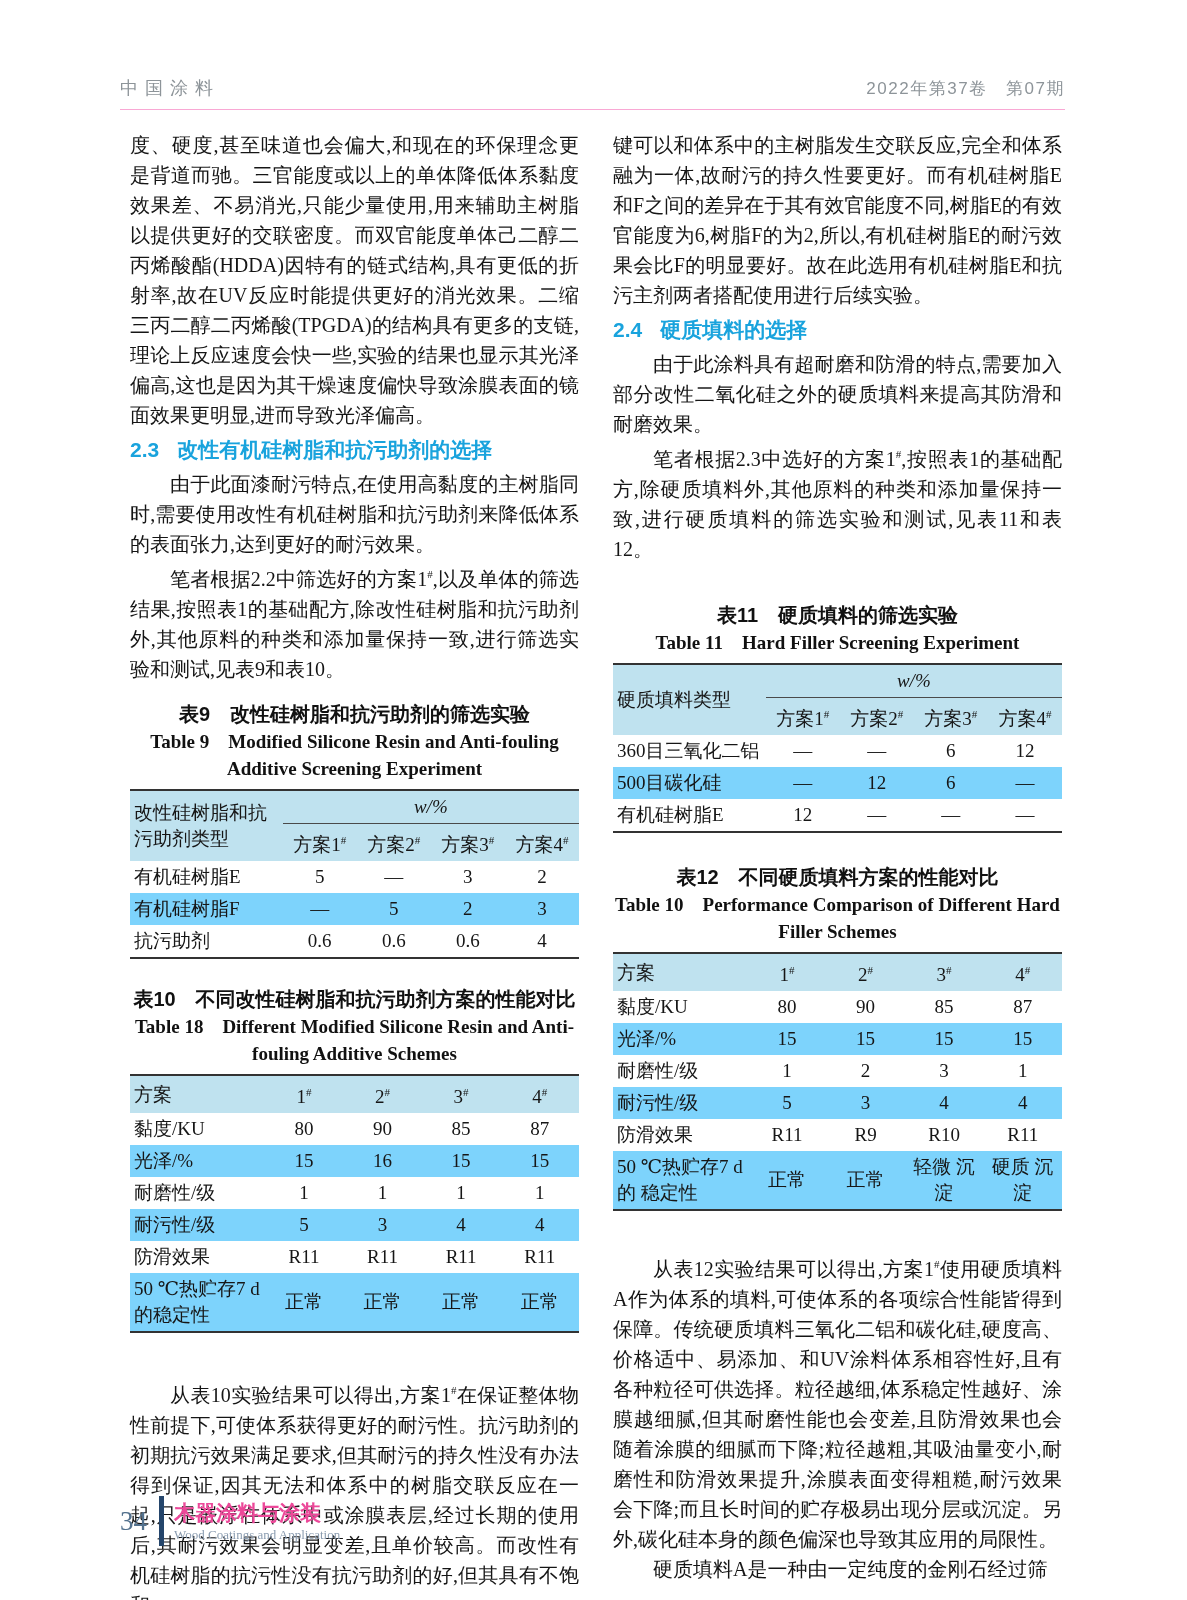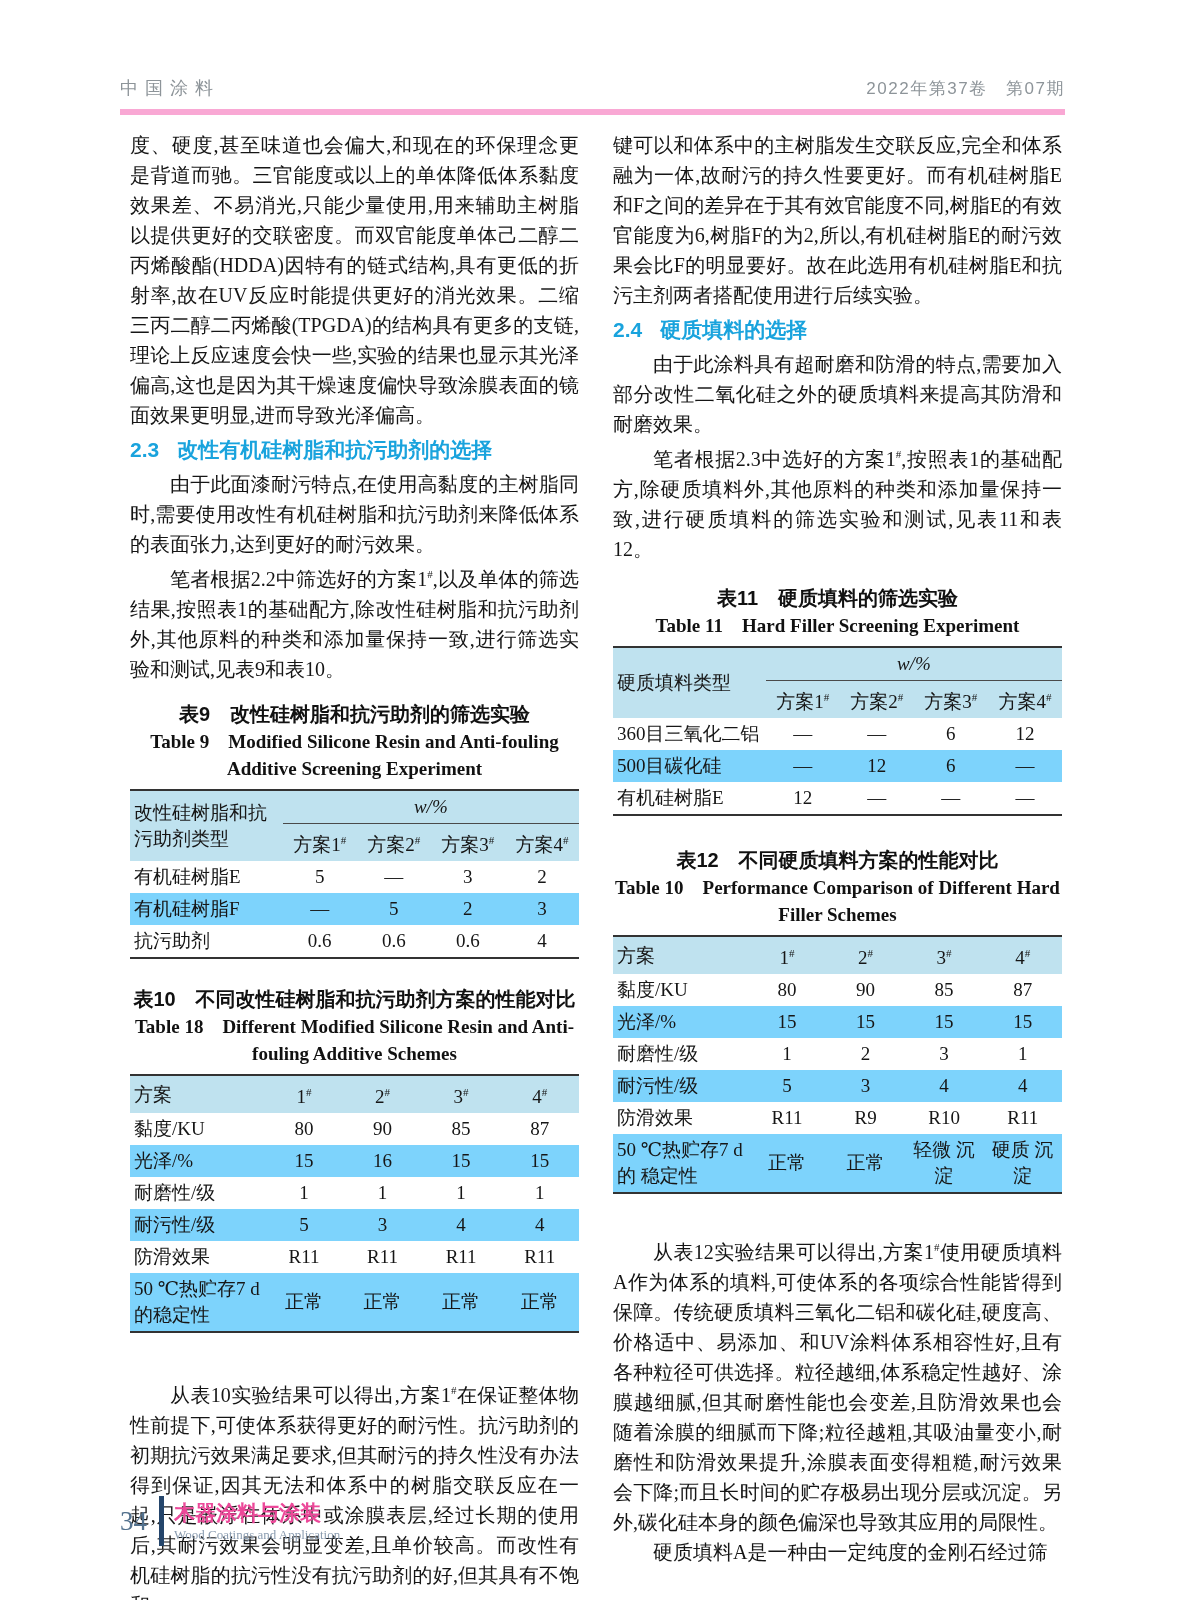--- a/index.html
+++ b/index.html
@@ -5,21 +5,21 @@
   html,body { margin:0; padding:0; background:#ffffff; }
   .page {
     position:relative; width:1187px; height:1600px; background:#fff;
     font-family:"Liberation Serif","DejaVu Serif",serif; color:#151515;
     overflow:hidden; margin:0 auto;
   }
   
   .pageheader {
     position:absolute; top:76px; left:120px; width:945px;
     display:flex; justify-content:space-between; align-items:flex-end;
-    border-bottom:6px solid #f9a8d4; padding-bottom:9px;
+    border-bottom:1px solid #f9a8d4; padding-bottom:9px;
     font-family:"Liberation Sans","DejaVu Sans",sans-serif; color:#8d9499;
   }
   .journal-name { font-size:18px; letter-spacing:7px; }
   .issue-info  { font-size:17px; letter-spacing:1.5px; }
 
   
   .columns { position:absolute; top:130px; left:130px; width:932px; display:flex; gap:34px; }
   .col { width:455px; }
 
   p.body { font-size:20px; line-height:30px; text-align:justify; margin:0; }
@@ -208,21 +208,21 @@
     <div class="col">
       <p class="body">键可以和体系中的主树脂发生交联反应,完全和体系融为一体,故耐污的持久性要更好。而有机硅树脂E和F之间的差异在于其有效官能度不同,树脂E的有效官能度为6,树脂F的为2,所以,有机硅树脂E的耐污效果会比F的明显要好。故在此选用有机硅树脂E和抗污主剂两者搭配使用进行后续实验。</p>
 
       <h2 class="section">
         <span class="secnum">2.4</span><span>硬质填料的选择</span>
       </h2>
 
       <p class="body indent">由于此涂料具有超耐磨和防滑的特点,需要加入部分改性二氧化硅之外的硬质填料来提高其防滑和耐磨效果。</p>
       <p class="body indent">笔者根据2.3中选好的方案1<sup>#</sup>,按照表1的基础配方,除硬质填料外,其他原料的种类和添加量保持一致,进行硬质填料的筛选实验和测试,见表11和表12。</p>
 
-      <div class="tableblock" style="margin-top:20px; margin-bottom:30px">
+      <div class="tableblock" style="margin-top:37px; margin-bottom:30px">
         <div class="tcaption-zh">表11　硬质填料的筛选实验</div>
         <div class="tcaption-en">Table 11　Hard Filler Screening Experiment</div>
         <table class="data">
             <colgroup>
               <col style="width:34%">
               <col style="width:16.50%">
               <col style="width:16.50%">
               <col style="width:16.50%">
               <col style="width:16.50%">
             </colgroup>

